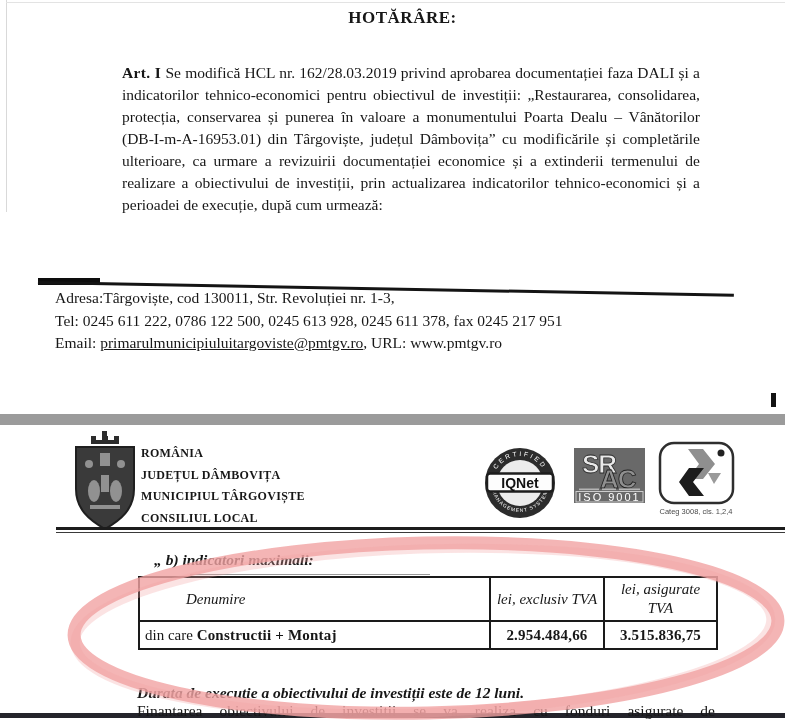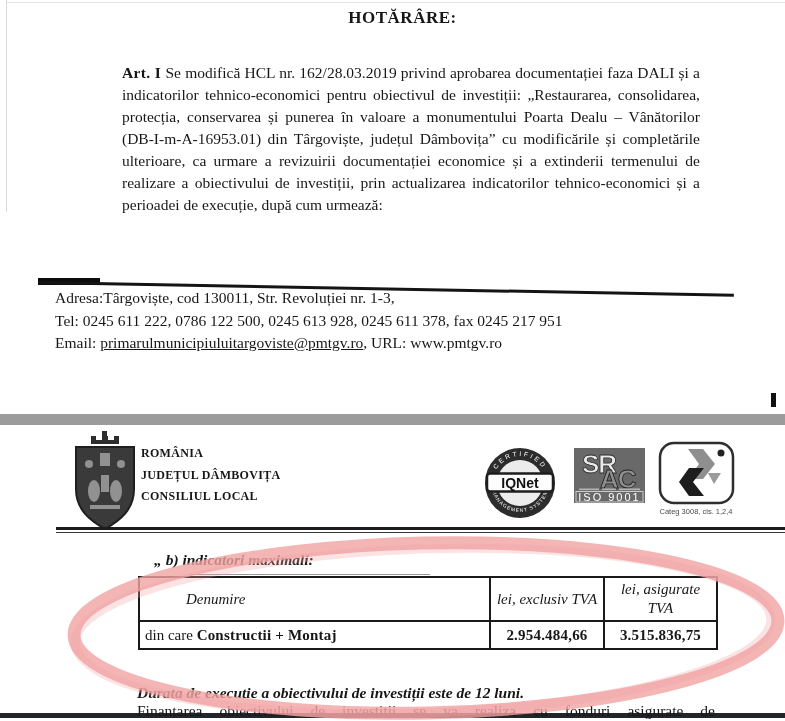--- a/index.html
+++ b/index.html
@@ -113,20 +113,21 @@
       <rect x="29" y="44" width="8" height="17"></rect>
       <ellipse cx="22" cy="60" rx="6" ry="11"></ellipse>
       <ellipse cx="44" cy="60" rx="6" ry="11"></ellipse>
       <rect x="18" y="74" width="30" height="4"></rect>
     </g>
   </svg>
 
   <div class="org-header">
     <div>ROMÂNIA</div>
     <div>JUDEȚUL DÂMBOVIȚA</div>
+    <div>MUNICIPIUL TÂRGOVIȘTE</div>
     <div>CONSILIUL LOCAL</div>
   </div>
 
   <svg class="logo-iqnet" width="74" height="74" viewBox="0 0 74 74">
     <circle cx="37" cy="37" r="35" fill="#2c2c2c"></circle>
     <circle cx="37" cy="37" r="23" fill="#ececec"></circle>
     <defs>
       <path id="arcTop" d="M 10,37 A 27,27 0 0 1 64,37"></path>
       <path id="arcBot" d="M 8,37 A 29,29 0 0 0 66,37"></path>
     </defs>

